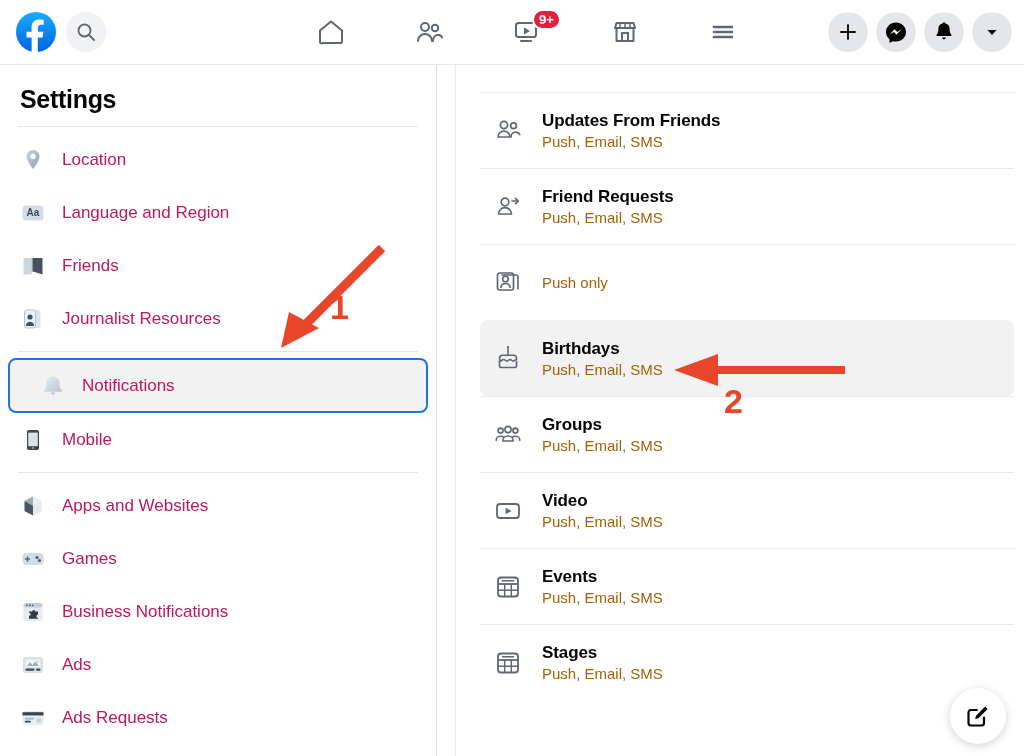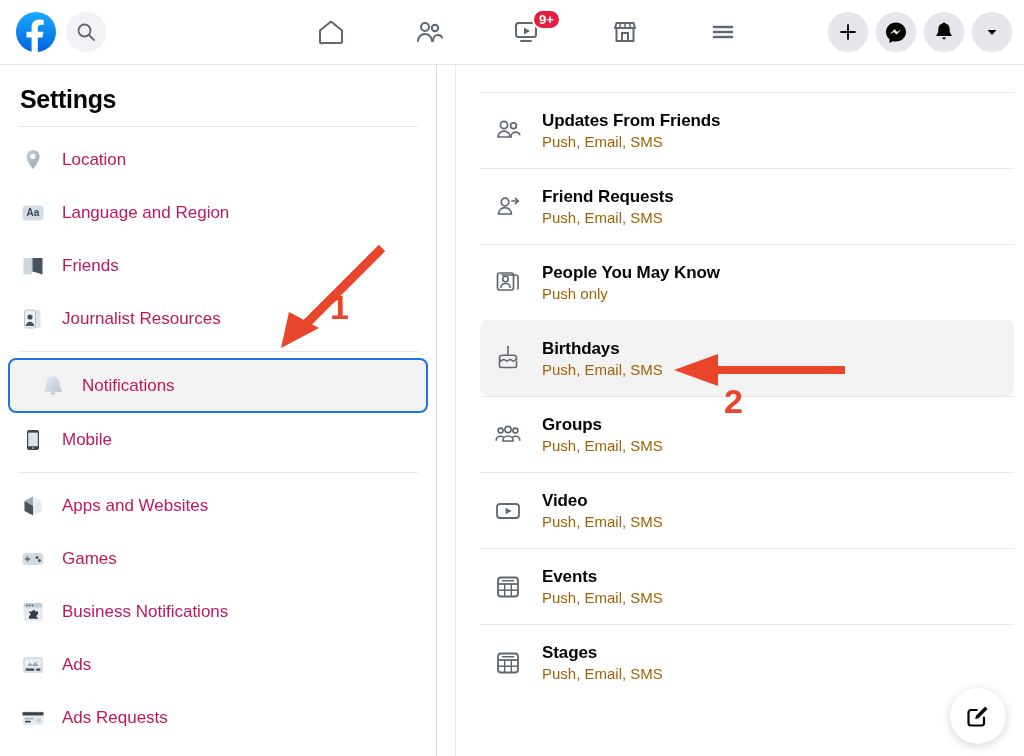--- a/index.html
+++ b/index.html
@@ -504,21 +504,20 @@
       <div class="rp-row">
         <span class="rp-icon">
           <svg width="30" height="30" viewBox="0 0 30 30">
             <path d="M9 7h14a2 2 0 012 2v12" fill="none" stroke="#606770" stroke-width="1.6" stroke-linecap="round"></path>
             <rect x="4.5" y="5" width="16" height="17" rx="2.2" fill="none" stroke="#606770" stroke-width="1.7"></rect>
             <circle cx="12.5" cy="11" r="2.8" fill="none" stroke="#606770" stroke-width="1.6"></circle>
             <path d="M7.8 20c0-2.7 2.1-4.6 4.7-4.6s4.7 1.9 4.7 4.6" fill="none" stroke="#606770" stroke-width="1.6" stroke-linejoin="round"></path>
           </svg>
         </span>
         <span class="rp-text">
-          <span class="rp-title">People You May Know</span>
           <span class="rp-sub">Push only</span>
         </span>
       </div>
 
       <div class="rp-row active">
         <span class="rp-icon">
           <svg width="30" height="30" viewBox="0 0 30 30">
             <line x1="15" y1="3.5" x2="15" y2="7.5" stroke="#606770" stroke-width="1.5" stroke-linecap="round"></line>
             <circle cx="15" cy="3" r="1.1" fill="#606770"></circle>
             <path d="M6.5 14c0-1.6 1.3-2.8 2.8-2.8h11.4c1.5 0 2.8 1.2 2.8 2.8v1.5c-1.6 0-1.6 1.6-3.2 1.6s-1.6-1.6-3.2-1.6-1.6 1.6-3.2 1.6-1.6-1.6-3.2-1.6-1.6 1.6-3.2 1.6S8.1 15.5 6.5 15.5z" fill="none" stroke="#606770" stroke-width="1.6" stroke-linejoin="round"></path>

